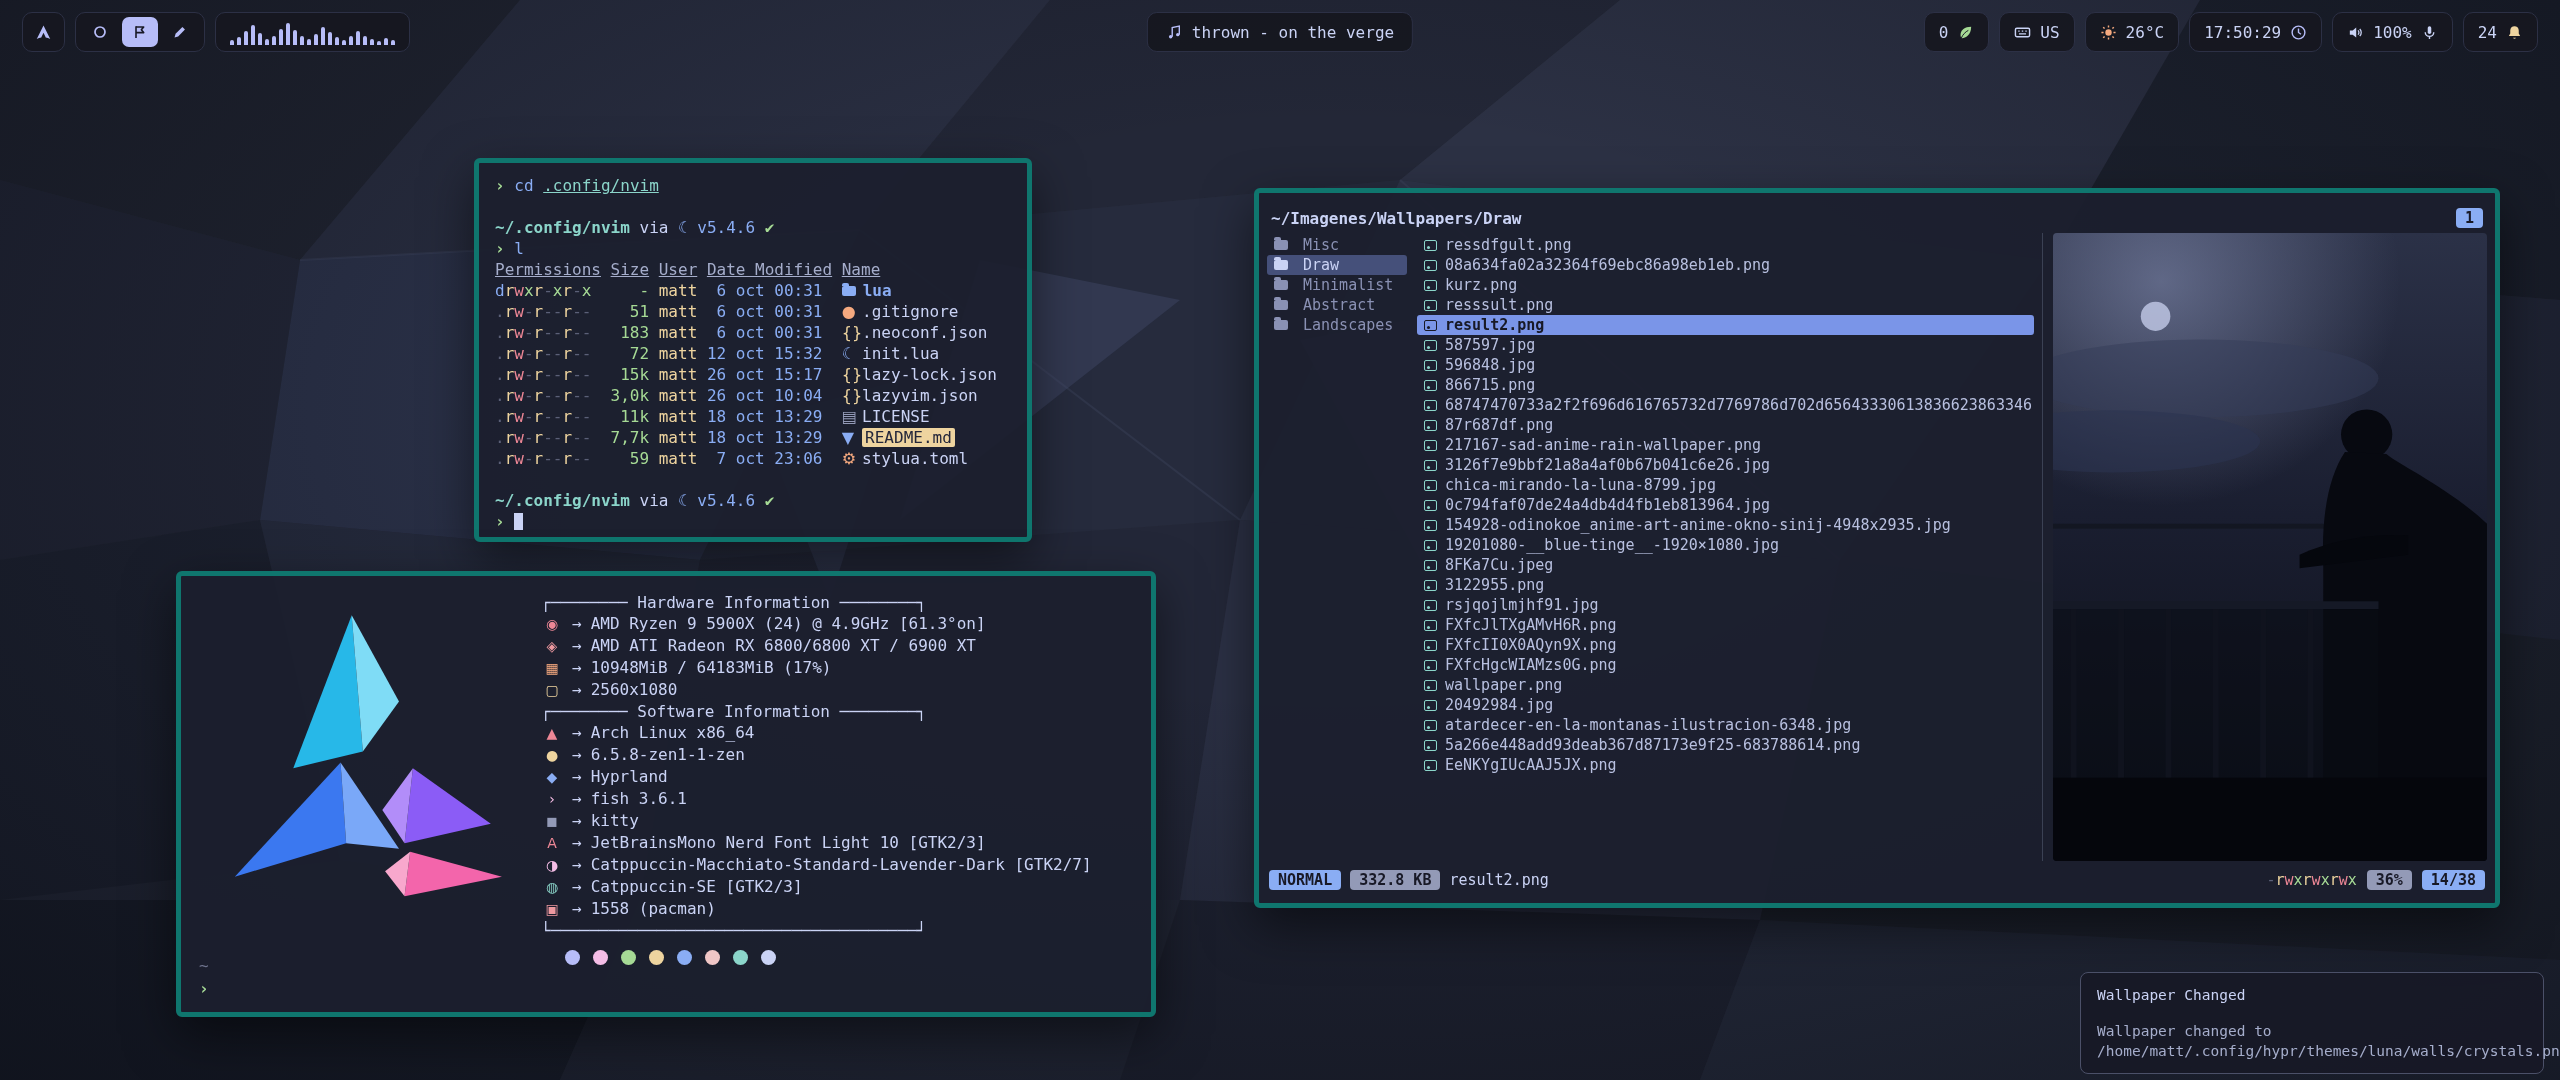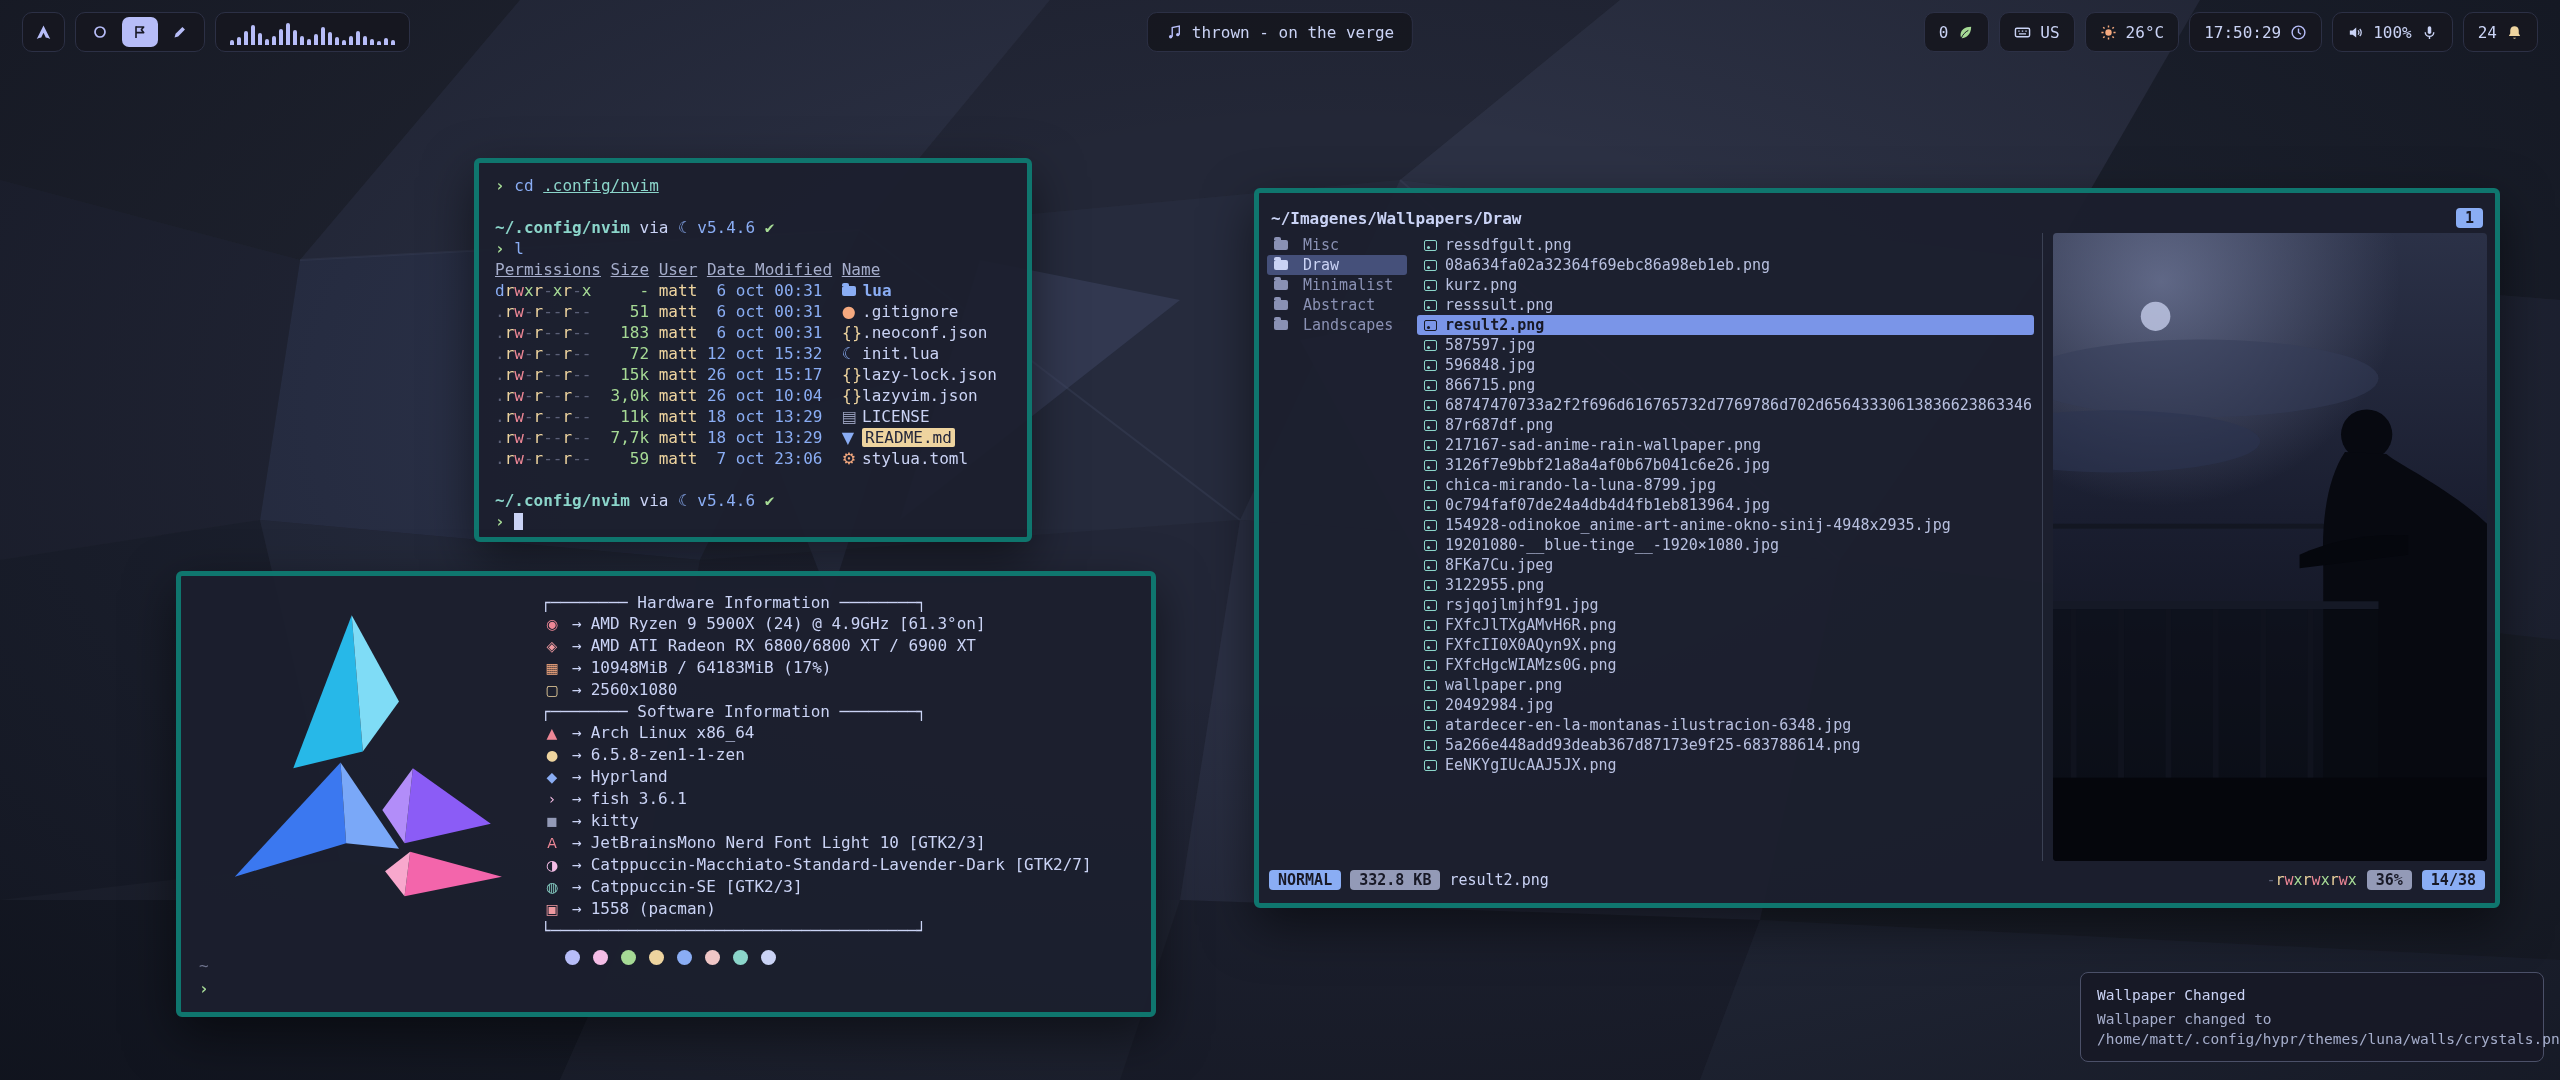--- a/index.html
+++ b/index.html
@@ -84,21 +84,21 @@
   .fm-status{display:flex;align-items:center;gap:9px;height:26px;margin-top:6px;padding:0 2px}
   .badge{padding:1px 9px;border-radius:4px;font-weight:bold}
   .bg-blue{background:#8aadf4;color:#181926}
   .bg-grey{background:#939ab7;color:#181926}
   .fm-status-right{margin-left:auto;display:flex;align-items:center;gap:10px}
 
   
   .notif{position:absolute;left:2080px;top:972px;width:464px;
     background:rgba(24,25,38,.97);border:1px solid #4b5068;border-radius:8px;
     padding:12px 16px;font-size:14.5px;line-height:20px;color:#a5adcb}
-  .notif-title{color:#cad3f5;margin-bottom:4px}
+  .notif-title{color:#cad3f5;margin-bottom:16px}
 </style>
 </head>
 <body>
 
 <svg class="wall" width="2560" height="1080" viewBox="0 0 2560 1080" preserveAspectRatio="none">
   <rect width="2560" height="1080" fill="#272c3c"></rect>
   <polygon points="0,0 520,0 300,260 0,180" fill="#20242f" opacity=".8"></polygon>
   <polygon points="520,0 1050,0 860,230 300,260" fill="#2b3042" opacity=".9"></polygon>
   <polygon points="1050,0 1620,0 1400,180 860,230" fill="#232736" opacity=".85"></polygon>
   <polygon points="1620,0 2200,0 2050,260 1400,180" fill="#2e3346" opacity=".8"></polygon>

